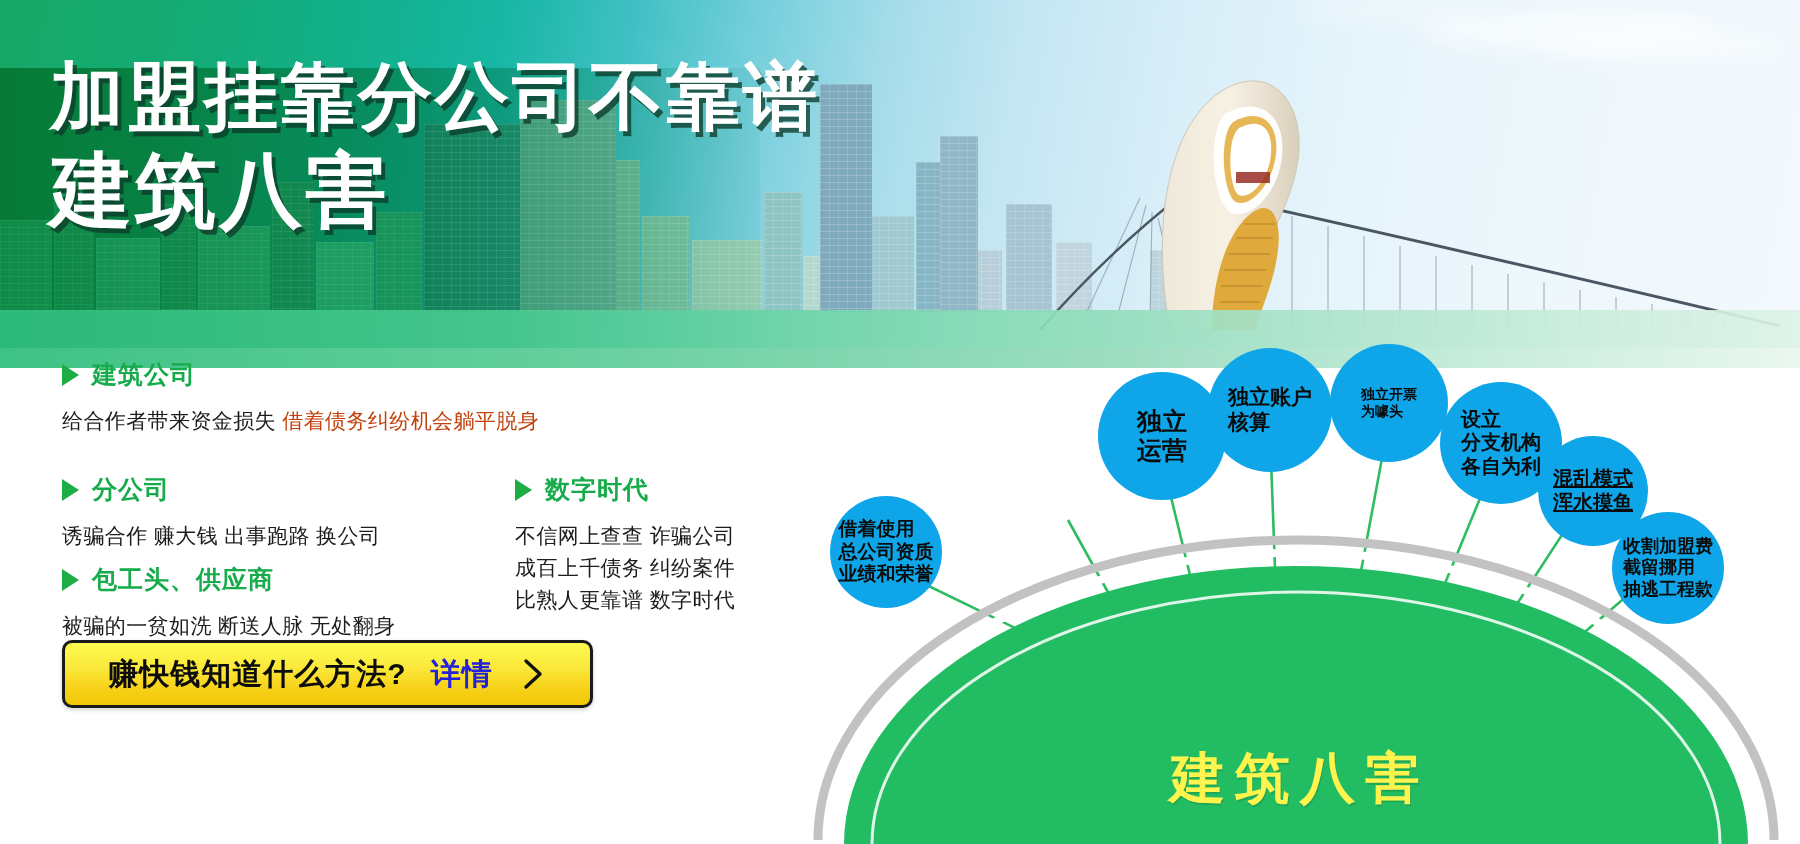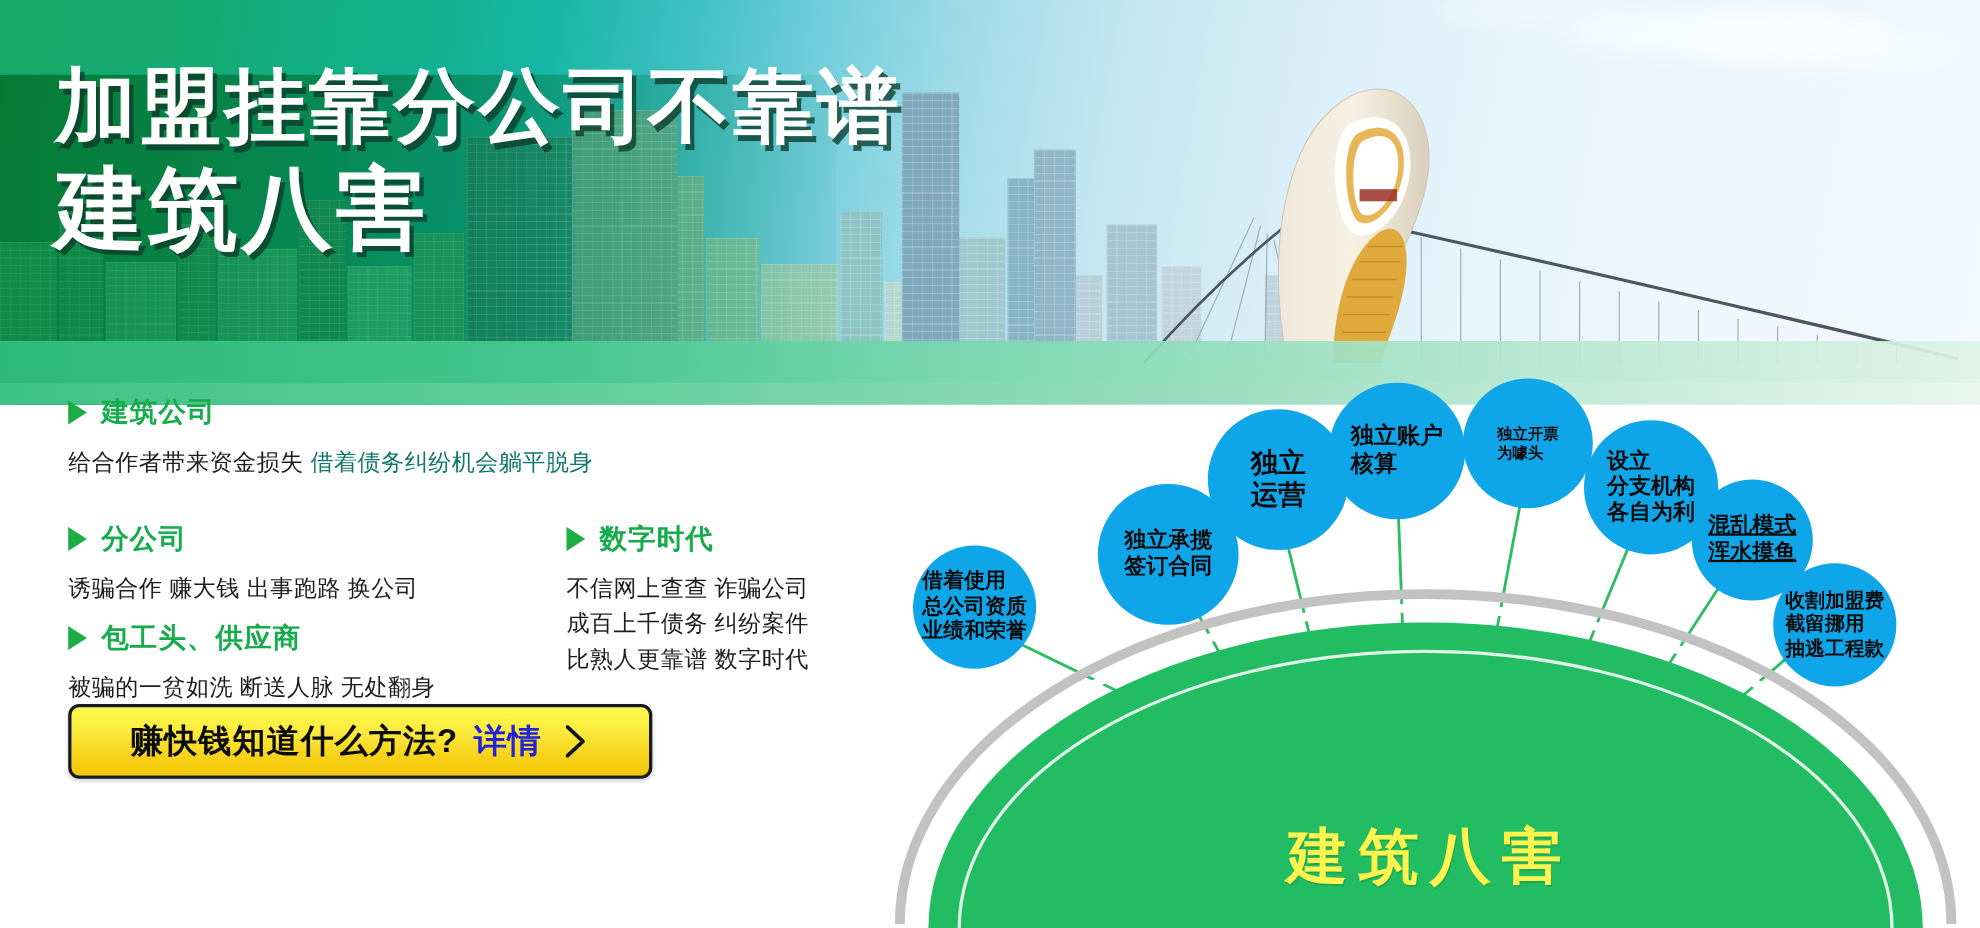--- a/index.html
+++ b/index.html
@@ -65,34 +65,34 @@
   .hero-title .l1{font-size:74px;}
   .hero-title .l2{font-size:82px;margin-top:12px;}
 
   
   .left{position:absolute;left:0;top:368px;width:800px;height:476px;}
   .sec{position:absolute;}
   .sec-head{display:flex;align-items:center;gap:13px;margin-bottom:14px;}
   .tri{width:0;height:0;border-left:17px solid #1eac45;border-top:11px solid transparent;border-bottom:11px solid transparent;flex:none;}
   .sec-title{font-size:25px;font-weight:700;color:#16ab4b;letter-spacing:1px;white-space:nowrap;}
   .sec-line{font-size:21px;color:#1d1d1d;line-height:1.52;white-space:nowrap;letter-spacing:.4px;}
-  .sec-line .hl{color:#0f766e;}
+  .sec-line .hl{color:#c2410c;}
 
   #sec-company{left:62px;top:-10px;}
   #sec-branch{left:62px;top:105px;}
   #sec-contractor{left:62px;top:195px;}
   #sec-digital{left:515px;top:105px;text-align:center;}
 
   
   .cta{
     position:absolute;left:62px;top:272px;width:525px;height:62px;
     border:3px solid #1a1a1a;border-radius:10px;
     background:linear-gradient(to bottom,#fdfb4e 0%,#fbe93c 38%,#f7d21a 72%,#f2c705 100%);
     box-shadow:0 2px 4px rgba(0,0,0,.18);
-    display:flex;align-items:center;justify-content:center;gap:6px;
+    display:flex;align-items:center;justify-content:center;gap:16px;
     cursor:pointer;
   }
   .cta-main{font-size:30px;font-weight:700;color:#0c0c0c;letter-spacing:1px;white-space:nowrap;}
   .cta-link{font-size:30px;font-weight:700;color:#2222d8;letter-spacing:1px;margin-left:8px;}
   .cta-chev{margin-left:12px;display:flex;align-items:center;}
 
   
   .diagram{position:absolute;left:800px;top:340px;width:1000px;height:504px;}
   .bub{
     position:absolute;border-radius:50%;background:#0ea5e9;
@@ -336,26 +336,20 @@
     <div class="dome-label">建筑八害</div>
 
     <div class="bub" style="left:30px;top:156px;width:112px;height:112px;font-size:19px;">
       <span>
         <span>借着使用</span><br>
         <span>总公司资质</span><br>
         <span>业绩和荣誉</span>
       </span>
     </div>
 
-    <div class="bub" style="left:198px;top:100px;width:128px;height:128px;font-size:20px;">
-      <span>
-        <span>独立承揽</span><br>
-        <span>签订合同</span>
-      </span>
-    </div>
 
     <div class="bub" style="left:298px;top:32px;width:128px;height:128px;font-size:25px;">
       <span>
         <span>独立</span><br>
         <span>运营</span>
       </span>
     </div>
 
     <div class="bub" style="left:408px;top:8px;width:124px;height:124px;font-size:21px;">
       <span>

